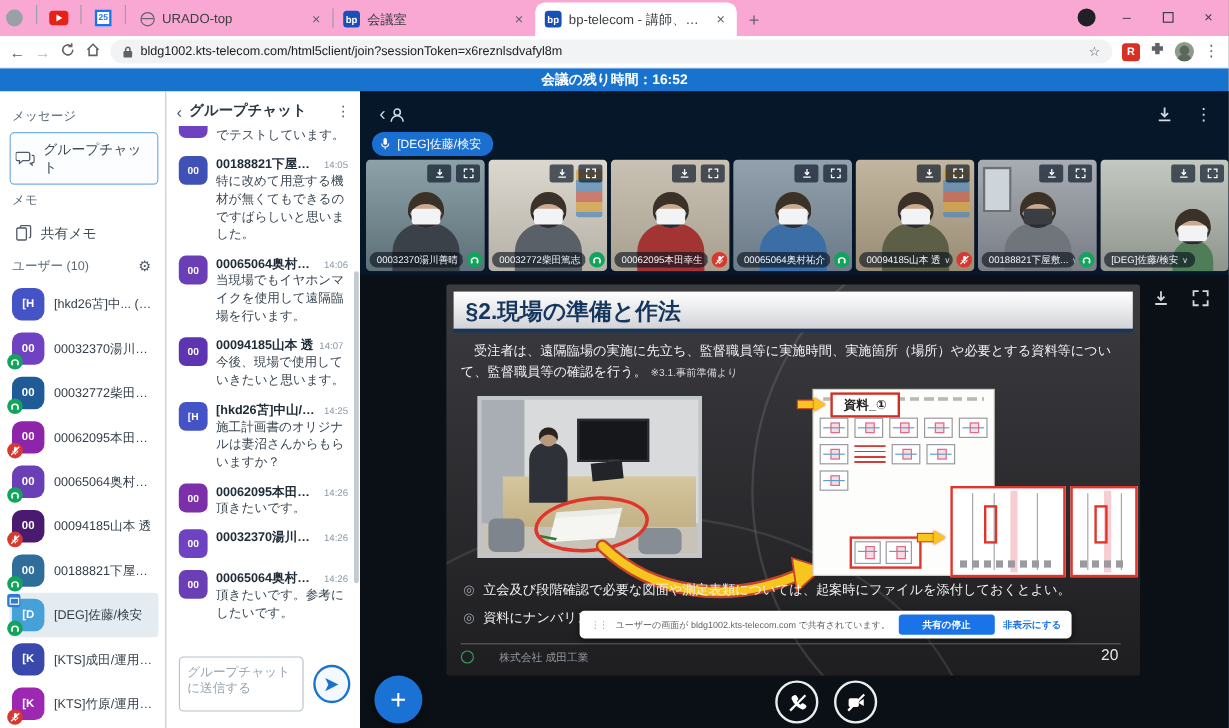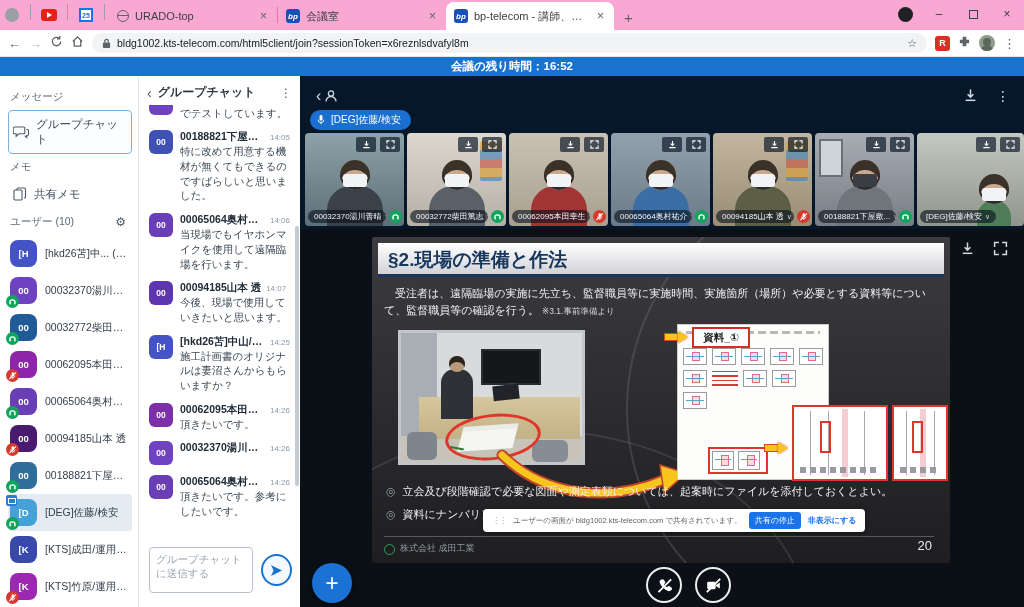--- a/index.html
+++ b/index.html
@@ -12,21 +12,21 @@
 .p-ico{width:16px;height:16px;display:flex;align-items:center;justify-content:center}
 .grayball{width:14px;height:14px;border-radius:50%;background:#9aa0a6}
 .yt{width:16px;height:12px;background:#e62117;border-radius:3px;position:relative}
 .yt::after{content:"";position:absolute;left:6px;top:3px;border-left:5px solid #fff;border-top:3px solid transparent;border-bottom:3px solid transparent}
 .cal{width:14px;height:14px;background:#fff;border:2px solid #1a73e8;font-size:7px;font-weight:bold;color:#1a73e8;display:flex;align-items:center;justify-content:center}
 .tabsep{width:1px;height:16px;background:#9aa0a6;margin-bottom:7px}
 .tab{display:flex;align-items:center;gap:6px;width:168px;height:28px;padding:0 8px;border-radius:8px 8px 0 0;overflow:hidden;white-space:nowrap}
 .tab.active{background:#fff}
 .tab .lbl{flex:1;overflow:hidden;text-overflow:ellipsis}
 .tab .x{color:#5f6368;font-size:12px;padding:0 2px}
-.bpfav{flex:0 0 14px;width:14px;height:14px;background:#1a4fb8;border-radius:3px;color:#fff;font-weight:bold;font-style:italic;font-size:8px;display:flex;align-items:center;justify-content:center}
+.bpfav{flex:0 0 14px;width:14px;height:14px;background:#1a4fb8;border-radius:3px;color:#fff;font-weight:bold;font-size:8px;display:flex;align-items:center;justify-content:center}
 .globefav{flex:0 0 12px;width:12px;height:12px;border-radius:50%;border:1.5px solid #5f6368;position:relative}
 .globefav::after{content:"";position:absolute;left:0;right:0;top:4px;border-top:1px solid #5f6368}
 .newtab{font-size:15px;color:#5f6368;padding:0 10px 4px 10px}
 .wincontrols{position:absolute;right:0;top:0;height:28px;display:flex;align-items:center;gap:0}
 .wc{width:34px;height:28px;display:flex;align-items:center;justify-content:center;color:#3c4043;font-size:12px}
 .darkdot{width:15px;height:15px;border-radius:50%;background:#202124}
 .maxbox{width:9px;height:9px;border:1.2px solid #3c4043}
 
 .urlrow{height:27px;background:#fff;display:flex;align-items:center;padding:0 8px;gap:8px;border-bottom:1px solid #e4e7ea}
 .nav{color:#5f6368;font-size:13px}
@@ -163,27 +163,27 @@
 .panelA{left:420px;width:96px}
 .panelB{left:520px;width:56px}
 .panel i{position:absolute;top:4px;bottom:4px;width:1px;background:#a8a8ac}
 .panel .pink{position:absolute;top:2px;bottom:2px;width:6px;background:#f6cdd2}
 .panel .pbox{position:absolute;top:14px;width:11px;height:32px;border:2px solid #e0352b}
 .panel::after{content:"";position:absolute;left:6px;right:6px;bottom:6px;height:6px;background:repeating-linear-gradient(90deg,#9a9aa0 0 6px,transparent 6px 10px)}
 .bullet{position:absolute;left:14px;display:flex;gap:7px;color:#f0f0f1;font-size:11px;z-index:2;align-items:center}
 .bullet .ring{color:#98a0a8;font-size:11px}
 .b1{top:247px}.b2{top:270px}
 .sfootline{position:absolute;left:12px;right:16px;top:299px;border-top:1px solid #5a5a5e;z-index:2}
-.sfoot{position:absolute;left:12px;top:305px;display:flex;align-items:flex-end;gap:5px;color:#8f979e;font-size:9px;z-index:2}
+.sfoot{position:absolute;left:12px;top:305px;display:flex;align-items:flex-start;gap:21px;color:#8f979e;font-size:9px;z-index:2}
 .slogo{width:11px;height:11px;border:1.5px solid #2e9e5b;border-radius:50%}
 .spage{position:absolute;right:18px;top:301px;color:#e8e8ea;font-size:13px;z-index:2}
 .sharebar{position:absolute;left:183px;top:280px;height:23px;background:#fff;border-radius:4px;box-shadow:0 1px 5px rgba(0,0,0,.55);display:flex;align-items:center;gap:7px;padding:0 9px;z-index:6}
 .sharebar .handle{color:#9aa0a6;font-size:8px;letter-spacing:-1px}
 .sharebar .txt{font-size:7.5px;color:#5f6368;white-space:nowrap}
-.sharebar .stop{background:#1a73e8;color:#fff;font-size:8px;font-weight:normal;border-radius:3px;padding:3px 6px;white-space:nowrap}
+.sharebar .stop{background:#1a73e8;color:#fff;font-size:8px;font-weight:bold;border-radius:3px;padding:3px 20px;white-space:nowrap}
 .sharebar .hide{color:#1a73e8;font-size:8px;font-weight:bold;white-space:nowrap}
 
 .fab{position:absolute;left:12px;bottom:4px;width:40px;height:40px;border-radius:50%;background:#1a73d4;color:#fff;font-size:23px;display:flex;align-items:center;justify-content:center;box-shadow:0 2px 6px rgba(0,0,0,.5);z-index:5}
 .callctl{position:absolute;left:346px;bottom:4px;display:flex;gap:13px;z-index:5}
 .cbtn{width:36px;height:36px;border-radius:50%;border:2px solid rgba(255,255,255,.92);display:flex;align-items:center;justify-content:center}
 </style>
 </head>
 <body>
 
 <div class="screen">

